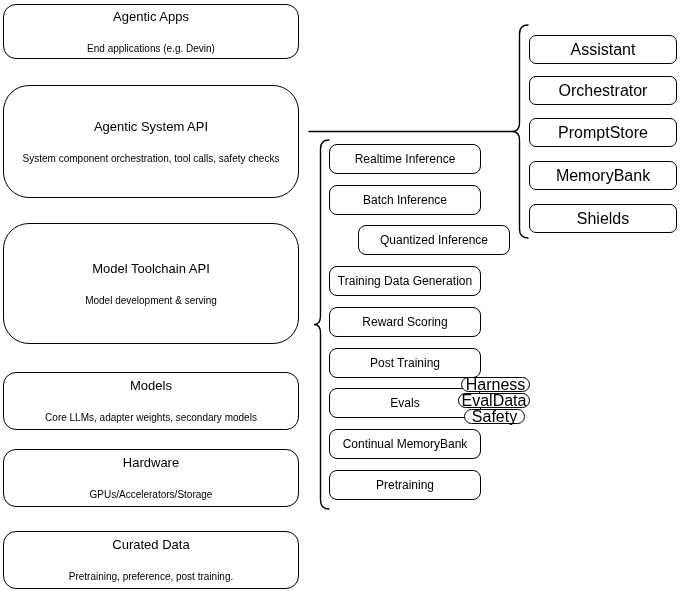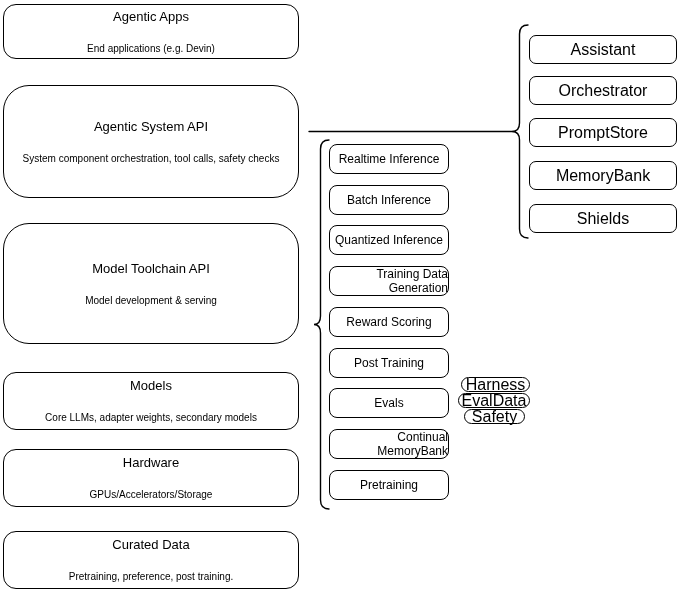--- a/index.html
+++ b/index.html
@@ -21,30 +21,30 @@
   }
   .node {
     position: absolute;
     box-sizing: border-box;
     background: #ffffff;
     border: 1.5px solid #000000;
     display: flex;
     flex-direction: column;
     align-items: center;
     justify-content: center;
-    text-align: right;
+    text-align: left;
     z-index: 2;
   }
   .left-node { left: 3px; width: 296px; }
   .left-node .node-title { font-size: 13px; line-height: 16px; }
   .left-node .node-subtitle { font-size: 10px; line-height: 13px; margin-top: 17px; }
   .r13 { border-radius: 13px; }
   .r26 { border-radius: 26px; }
   .mid-node {
-    left: 329px; width: 120px; height: 30px;
+    left: 329px; width: 152px; height: 30px;
     border-radius: 8px; font-size: 12px;
   }
   .right-node {
     left: 529px; width: 148px; height: 29px;
     border-radius: 7px; font-size: 16px;
   }
   .pill {
     position: absolute;
     box-sizing: border-box;
     background: #ffffff;
@@ -93,21 +93,21 @@
     <div class="node-title">Curated Data</div>
     <div class="node-subtitle">Pretraining, preference, post training.</div>
   </div>
 
   <div class="node mid-node" style="top:144px;">
     <span>Realtime Inference</span>
   </div>
   <div class="node mid-node" style="top:185px;">
     <span>Batch Inference</span>
   </div>
-  <div class="node mid-node" style="top:225px;">
+  <div class="node mid-node" style="top:225px;margin-left:29px;">
     <span>Quantized Inference</span>
   </div>
   <div class="node mid-node" style="top:266px;">
     <span>Training Data Generation</span>
   </div>
   <div class="node mid-node" style="top:307px;">
     <span>Reward Scoring</span>
   </div>
   <div class="node mid-node" style="top:348px;">
     <span>Post Training</span>

